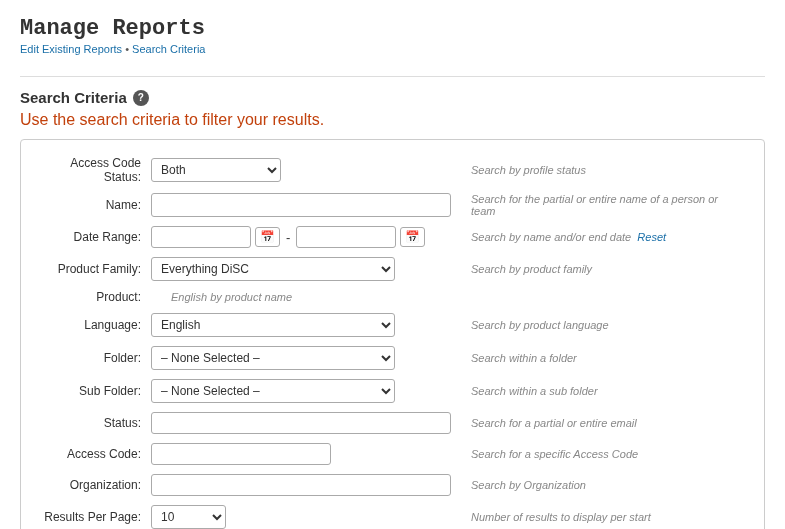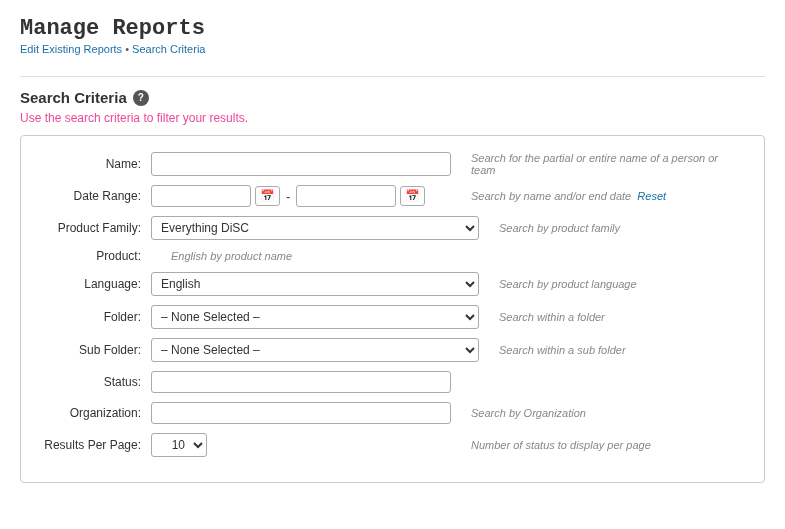--- a/index.html
+++ b/index.html
@@ -44,22 +44,22 @@
       width: 16px;
       height: 16px;
       border-radius: 50%;
       background: #555;
       color: #fff;
       font-size: 10px;
       font-weight: bold;
       cursor: pointer;
     }
     .info-text {
-      color: #ec4899;
-      font-size: 12px;
+      color: #c2410c;
+      font-size: 16px;
       margin-bottom: 10px;
     }
     .search-box {
       background: #fff;
       border: 1px solid #ccc;
       border-radius: 4px;
       padding: 16px 20px;
       margin-bottom: 14px;
     }
     .form-row {
@@ -96,21 +96,21 @@
       padding: 3px 5px;
       font-size: 12px;
       color: #333;
       background: #fff;
       outline: none;
     }
     select {
       appearance: auto;
     }
     .select-full {
-      width: 328px;
+      width: 244px;
     }
     .select-status {
       width: 130px;
     }
     .input-full {
       width: 300px;
       height: 24px;
     }
     .input-email {
       width: 300px;
@@ -146,22 +146,21 @@
     }
     .cal-icon {
       font-size: 12px;
     }
     .date-sep {
       font-size: 13px;
       color: #333;
       padding: 0 2px;
     }
     .results-select {
-      width: 56px;
-      text-align: right;
+      width: 75px;
     }
     hr.divider {
       border: none;
       border-top: 1px solid #ddd;
       margin-bottom: 12px;
     }
   </style>
 </head>
 <body>
 
@@ -173,20 +172,31 @@
 <hr class="divider">
 
 <div class="section-title">
   <span>Search Criteria</span>
   <span class="help-icon">?</span>
 </div>
 <div class="info-text">Use the search criteria to filter your results.</div>
 
 <div class="search-box">
 
+  <div class="form-row">
+    <span class="form-label">Access Code Status:</span>
+    <div class="form-control-area">
+      <select class="select-status">
+        <option value="Both">Both</option>
+        <option value="Active">Active</option>
+        <option value="Inactive">Inactive</option>
+      </select>
+    </div>
+    <span class="form-hint">Search by profile status</span>
+  </div>
 
   <div class="form-row">
     <span class="form-label">Name:</span>
     <div class="form-control-area">
       <input type="text" class="input-full" style="">
     </div>
     <span class="form-hint">Search for the partial or entire name of a person or team</span>
   </div>
 
   <div class="form-row">
@@ -252,37 +262,45 @@
       </select>
     </div>
     <span class="form-hint">Search within a sub folder</span>
   </div>
 
   <div class="form-row">
     <span class="form-label">Status:</span>
     <div class="form-control-area">
       <input type="text" class="input-email" style="">
     </div>
-  </div>
-
+    <span class="form-hint">Search for a partial or entire email</span>
+  </div>
+
+  <div class="form-row">
+    <span class="form-label">Access Code:</span>
+    <div class="form-control-area">
+      <input type="text" class="input-access" style="">
+    </div>
+    <span class="form-hint">Search for a specific Access Code</span>
+  </div>
 
   <div class="form-row">
     <span class="form-label">Organization:</span>
     <div class="form-control-area">
       <input type="text" class="input-org" style="">
     </div>
     <span class="form-hint">Search by Organization</span>
   </div>
 
   <div class="form-row">
     <span class="form-label">Results Per Page:</span>
     <div class="form-control-area">
       <select class="results-select">
         <option value="10">10</option>
         <option value="25">25</option>
         <option value="50">50</option>
         <option value="100">100</option>
       </select>
     </div>
-    <span class="form-hint">Number of status to display per page</span>
+    <span class="form-hint">Number of results to display per start</span>
   </div>
 
 </div>
 
 </body></html>

